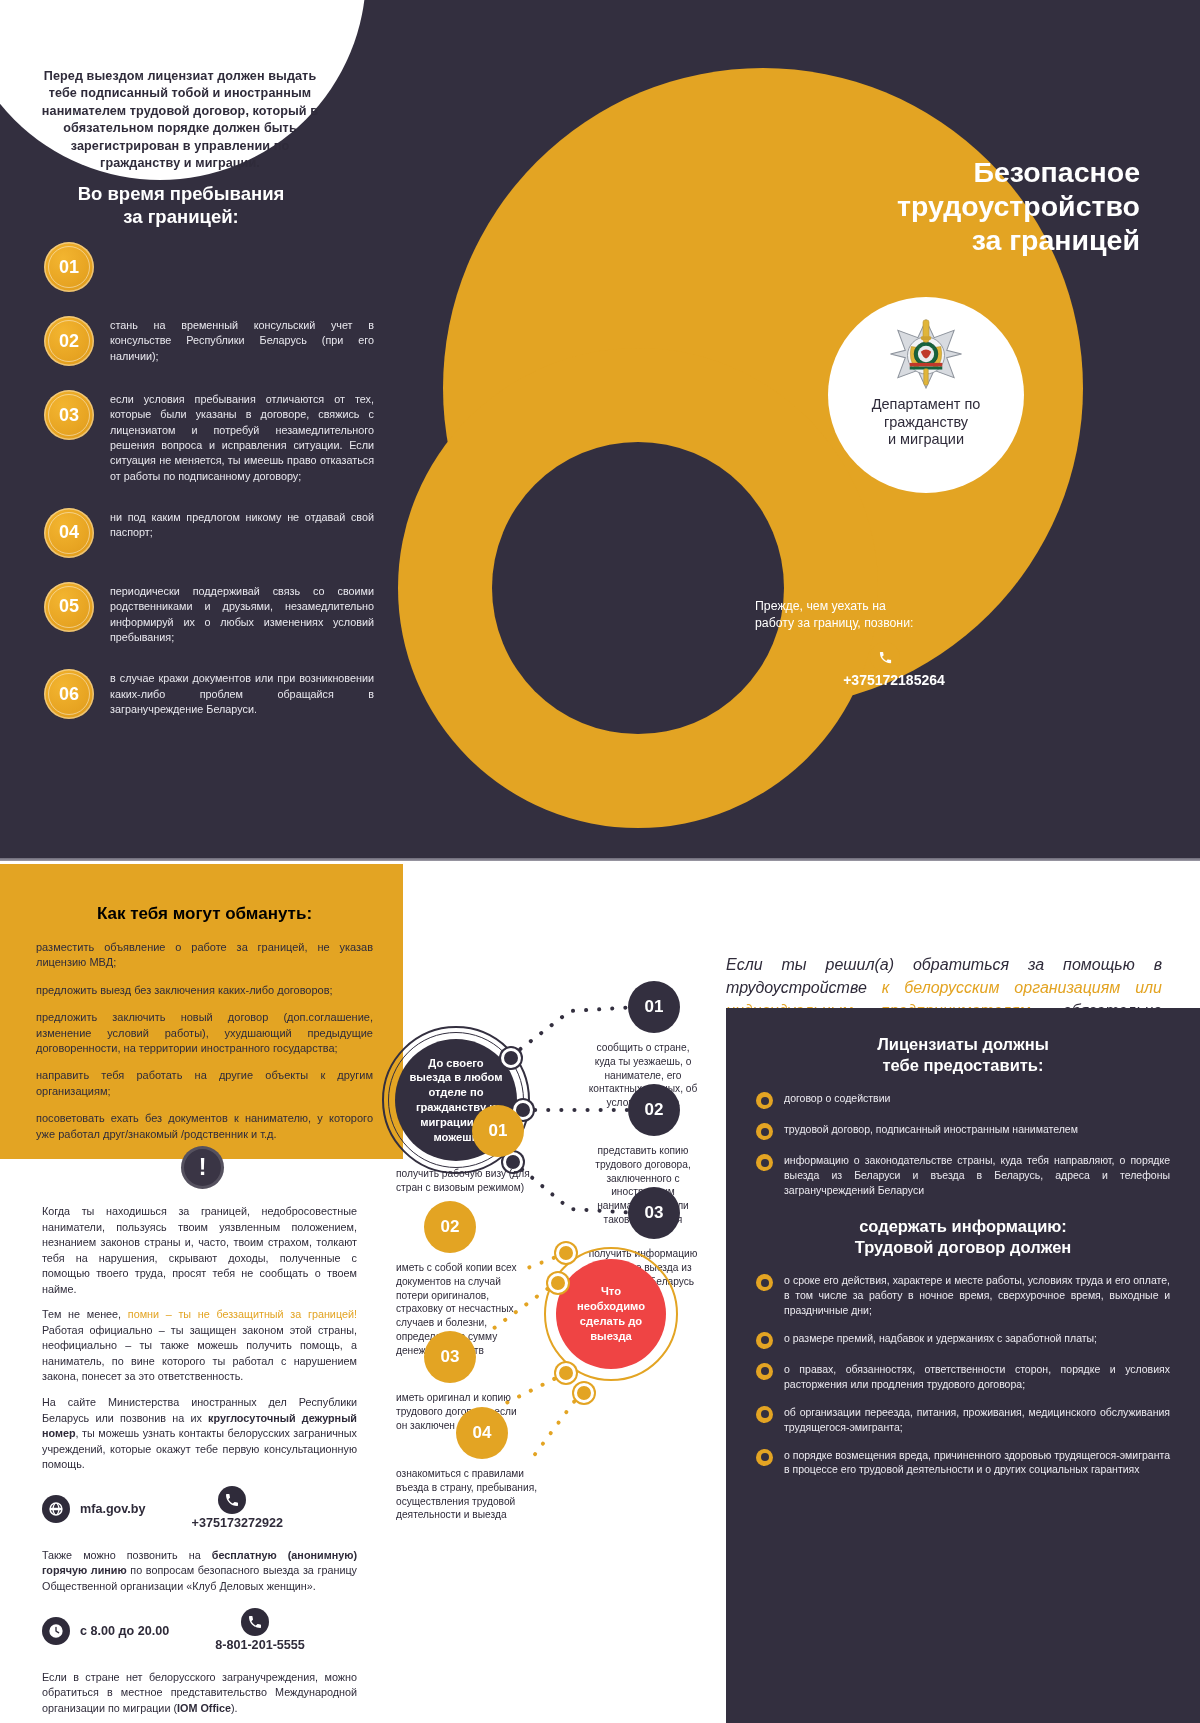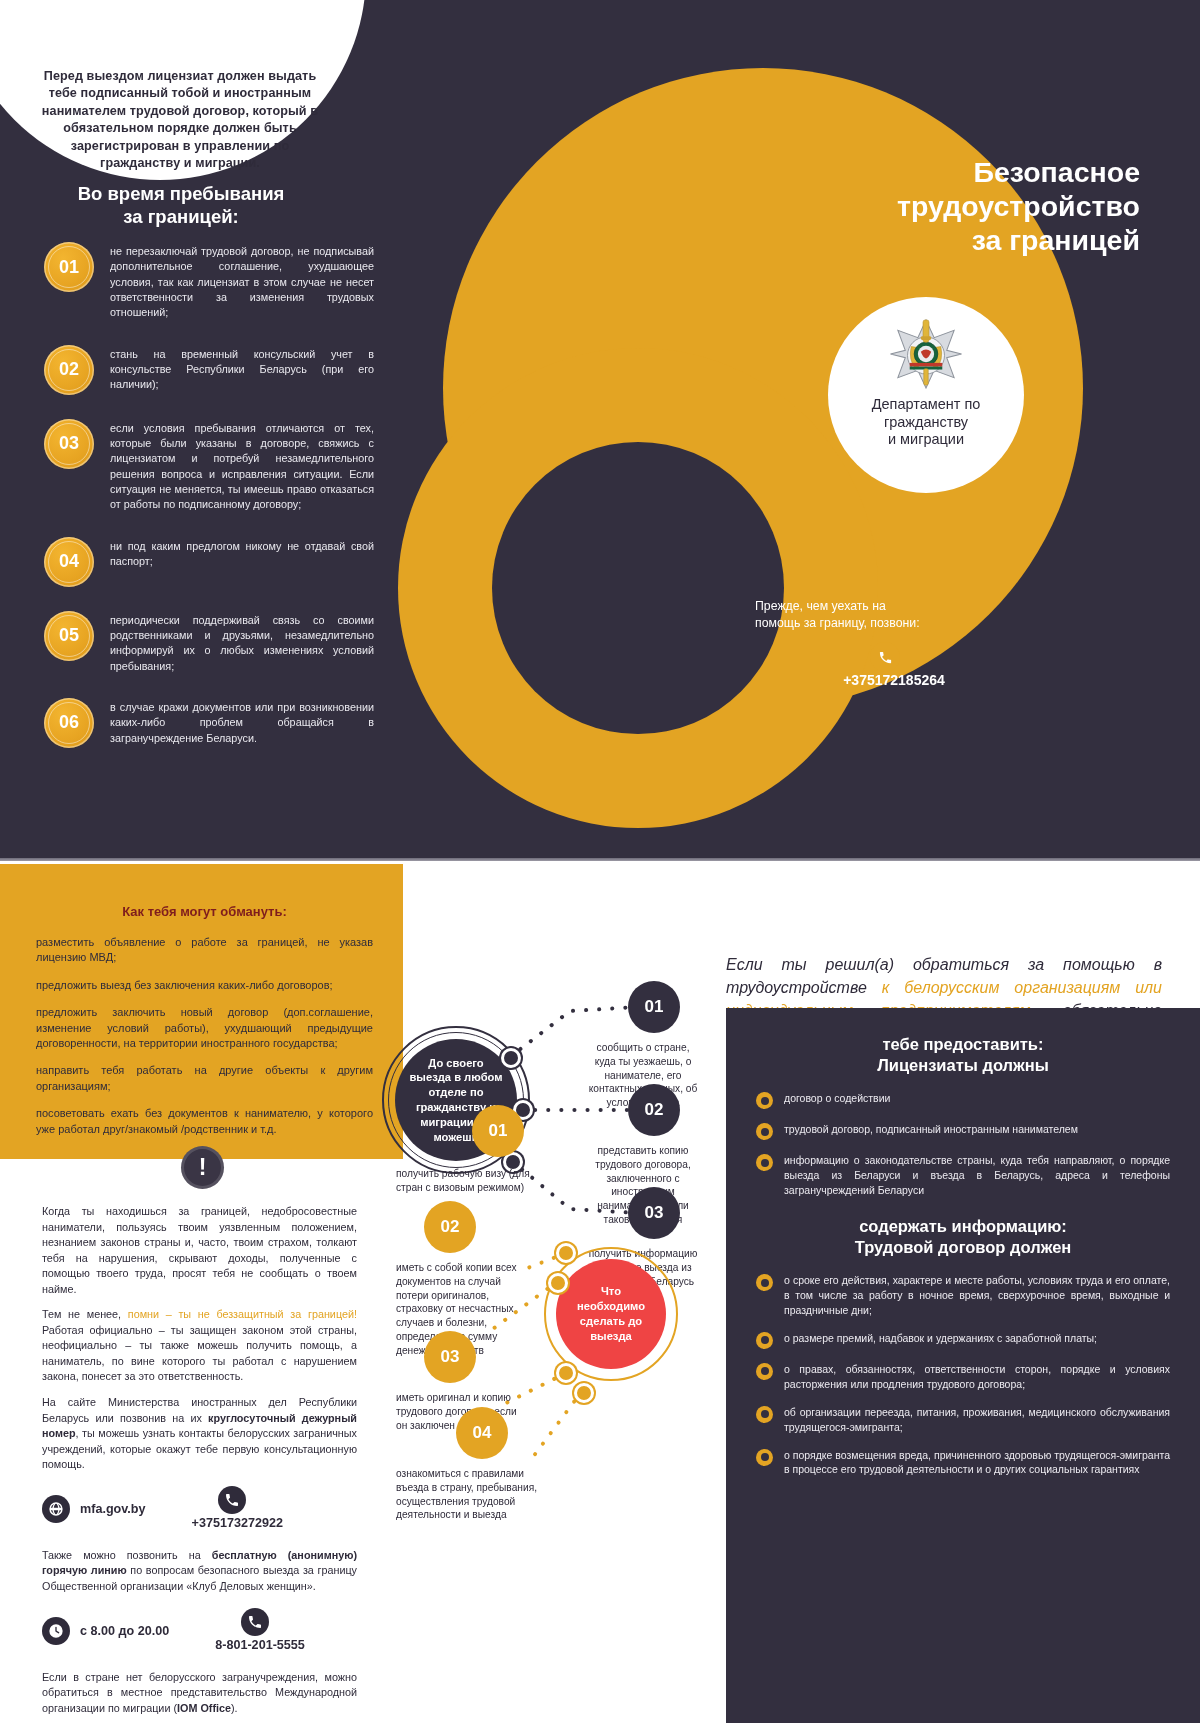--- a/index.html
+++ b/index.html
@@ -101,21 +101,21 @@
   .bottom{
     position:absolute; left:0; top:861px; width:1200px; height:862px;
     background:#ffffff;
   }
   
   .deceive{
     position:absolute; left:0; top:3px; width:403px; height:295px;
     background:#e3a423; padding:40px 30px 0 36px;
   }
   .deceive h3{
-    text-align:center; font-size:13px; color:#7f1d1d; font-weight:bold;
+    text-align:center; font-size:17px; color:#000000; font-weight:bold;
     margin-bottom:16px;
   }
   .deceive p{
     font-size:11px; color:#2f2b3a; line-height:1.4; text-align:justify;
     margin-bottom:12px;
   }
   
   .exclaim{
     position:absolute; left:181px; top:285px; width:43px; height:43px;
     border-radius:50%; background:#3a3545;
@@ -256,21 +256,20 @@
     <div class="left-heading">
       <div>Во время пребывания</div>
       <div>за границей:</div>
     </div>
 
     <div class="steps">
       <div class="step">
         <div class="step-badge-wrap">
           <div class="badge">01</div>
         </div>
-        <div class="step-text">не перезаключай трудовой договор, не подписывай дополнительное соглашение, ухудшающее условия, так как лицензиат в этом случае не несет ответственности за изменения трудовых отношений;</div>
       </div>
       <div class="step">
         <div class="step-badge-wrap">
           <div class="badge">02</div>
         </div>
         <div class="step-text">стань на временный консульский учет в консульстве Республики Беларусь (при его наличии);</div>
       </div>
       <div class="step">
         <div class="step-badge-wrap">
           <div class="badge">03</div>
@@ -323,21 +322,21 @@
       <div class="emblem-caption">
         <div>Департамент по</div>
         <div>гражданству</div>
         <div>и миграции</div>
       </div>
     </div>
 
     <div class="call-block">
       <div class="call-label">
         <div>Прежде, чем уехать на</div>
-        <div>помощь за границу, позвони:</div>
+        <div>работу за границу, позвони:</div>
       </div>
       <div class="call-row">
         <div class="phone-circle">
           <svg viewBox="0 0 24 24">
               <path d="M6.6 10.8c1.4 2.8 3.8 5.1 6.6 6.6l2.2-2.2c.3-.3.7-.4 1-.2 1.1.4 2.4.6 3.6.6.6 0 1 .4 1 1V20c0 .6-.4 1-1 1C10.6 21 3 13.4 3 4c0-.6.4-1 1-1h3.4c.6 0 1 .4 1 1 0 1.3.2 2.5.6 3.6.1.4 0 .8-.2 1l-2.2 2.2z"></path>
             </svg>
         </div>
         <div class="call-number">+375172185264</div>
       </div>
     </div>
@@ -492,22 +491,22 @@
           <div class="link-label">mfa.gov.by</div>
         </div>
       </div>
       <div class="breadcrumb">
         <span>(О министерстве</span><span class="tri"></span><span>Департаменты</span><span class="tri"></span><span>Департамент по гражданству и миграции</span><span class="tri"></span><span>Трудовая миграция)</span>
       </div>
     </div>
 
     <div class="right-dark">
       <h3>
+        <div>Лицензиаты должны</div>
         <div>тебе предоставить:</div>
-        <div>Лицензиаты должны</div>
       </h3>
       <div class="bullet-row">
         <div class="bullet"></div>
         <div class="bullet-text">договор о содействии</div>
       </div>
       <div class="bullet-row">
         <div class="bullet"></div>
         <div class="bullet-text">трудовой договор, подписанный иностранным нанимателем</div>
       </div>
       <div class="bullet-row">

